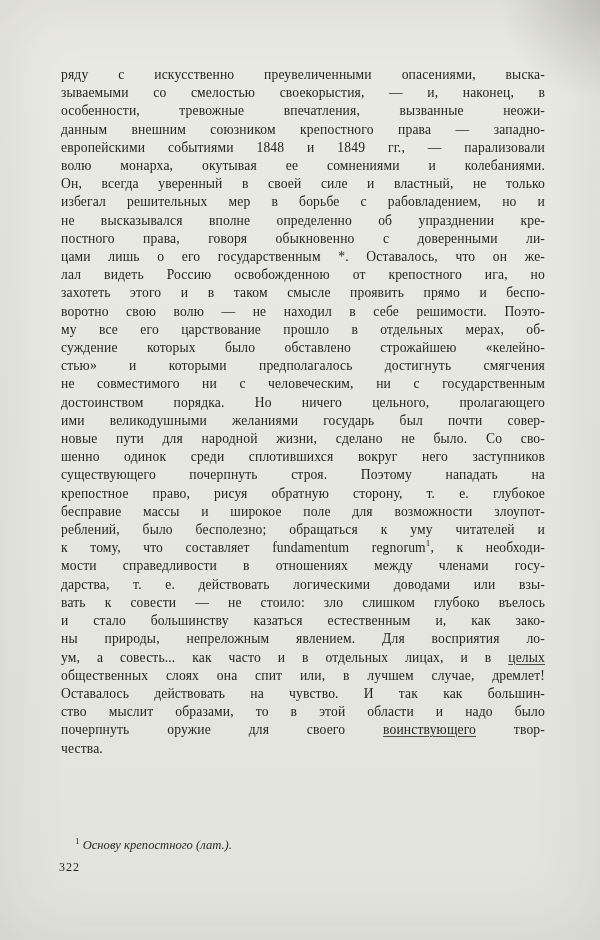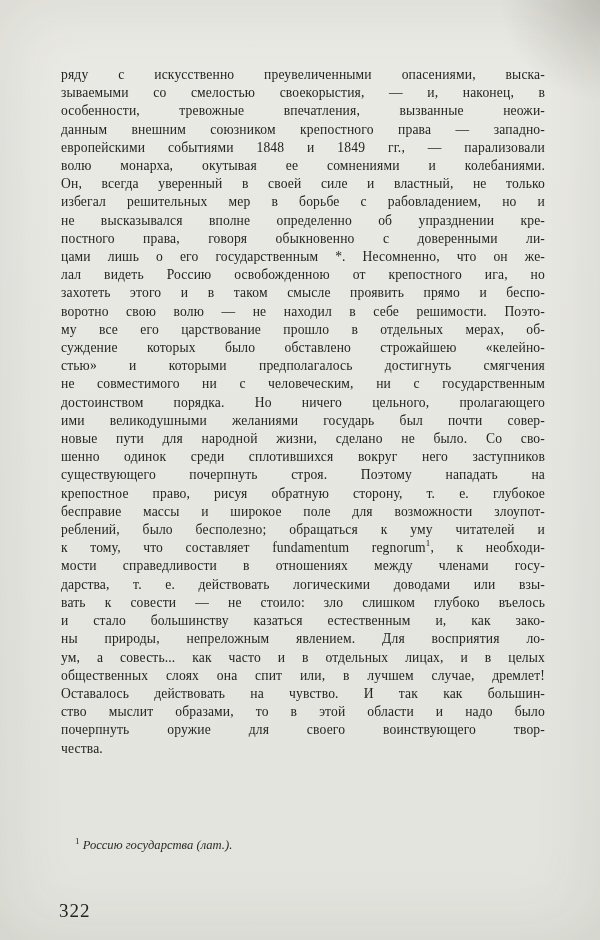--- a/index.html
+++ b/index.html
@@ -35,20 +35,21 @@
   .line {
     text-align: justify;
     text-align-last: justify;
   }
   .line.last {
     text-align-last: left;
   }
   .it {
   }
   .ul {
+    text-decoration: underline;
     text-decoration-color: #4a4a44;
     text-decoration-thickness: 1px;
     text-underline-offset: 2px;
   }
   sup {
     font-size: 9px;
     line-height: 0;
   }
   .footnote {
     position: absolute;
@@ -59,42 +60,41 @@
     color: #2a2a27;
     text-indent: 14px;
   }
   .footnote .it {
     font-style: italic;
   }
   .pagenum {
     position: absolute;
     left: 59px;
     top: 860px;
-    font-size: 19px;
+    font-size: 12px;
     letter-spacing: 1px;
     color: #24241f;
-    margin-top: 40px;
   }
 </style>
 </head>
 <body>
 
 <div class="paper">
   <div class="textblock">
       <div class="line"><span>ряду с искусственно преувеличенными опасениями, выска-</span></div>
       <div class="line"><span>зываемыми со смелостью своекорыстия, — и, наконец, в</span></div>
       <div class="line"><span>особенности, тревожные впечатления, вызванные неожи-</span></div>
       <div class="line"><span>данным внешним союзником крепостного права — западно-</span></div>
       <div class="line"><span>европейскими событиями 1848 и 1849 гг., — парализовали</span></div>
       <div class="line"><span>волю монарха, окутывая ее сомнениями и колебаниями.</span></div>
       <div class="line"><span>Он, всегда уверенный в своей силе и властный, не только</span></div>
       <div class="line"><span>избегал решительных мер в борьбе с рабовладением, но и</span></div>
       <div class="line"><span>не высказывался вполне определенно об </span><span class="it">упразднении</span><span> кре-</span></div>
       <div class="line"><span>постного права, говоря обыкновенно с доверенными ли-</span></div>
-      <div class="line"><span>цами лишь о его </span><span class="it">государственным</span><span> *. Несомненно, что он </span><span class="it">же-</span></div>
+      <div class="line"><span>цами лишь о его </span><span class="it">государственным</span><span> *. Оставалось, что он </span><span class="it">же-</span></div>
       <div class="line"><span class="it">лал</span><span> видеть Россию освобожденною от крепостного ига, но</span></div>
       <div class="line"><span class="it">захотеть</span><span> этого и в таком смысле проявить прямо и беспо-</span></div>
       <div class="line"><span>воротно свою волю — не находил в себе решимости. Поэто-</span></div>
       <div class="line"><span>му все его царствование прошло в отдельных мерах, об-</span></div>
       <div class="line"><span>суждение которых было обставлено строжайшею «келейно-</span></div>
       <div class="line"><span>стью» и которыми предполагалось достигнуть </span><span class="it">смягчения</span></div>
       <div class="line"><span>не совместимого ни с человеческим, ни с государственным</span></div>
       <div class="line"><span>достоинством порядка. Но ничего цельного, пролагающего</span></div>
       <div class="line"><span>ими великодушными желаниями государь был почти совер-</span></div>
       <div class="line"><span>новые пути для народной жизни, сделано не было. Со сво-</span></div>
@@ -109,15 +109,15 @@
       <div class="line"><span>вать к совести — не стоило: зло слишком глубоко въелось</span></div>
       <div class="line"><span>и стало большинству казаться естественным и, как зако-</span></div>
       <div class="line"><span>ны природы, непреложным явлением. Для восприятия ло-</span></div>
       <div class="line"><span>ум, а совесть... как часто и в отдельных лицах, и в </span><span class="ul">целых</span></div>
       <div class="line"><span>общественных слоях она спит или, в лучшем случае, дремлет!</span></div>
       <div class="line"><span class="it">Оставалось действовать на чувство.</span><span> И так как большин-</span></div>
       <div class="line"><span>ство мыслит образами, то в этой области и надо было</span></div>
       <div class="line"><span>почерпнуть оружие для своего </span><span class="ul">воинствующего</span><span> твор-</span></div>
       <div class="line last"><span>чества.</span></div>
     </div>
-  <div class="footnote"><sup>1</sup> <span class="it">Россию государства (лат.).</span></div>
+  <div class="footnote"><sup>1</sup> <span class="it">Основу крепостного (лат.).</span></div>
   <div class="pagenum">322</div>
 </div>
 
 </body></html>

